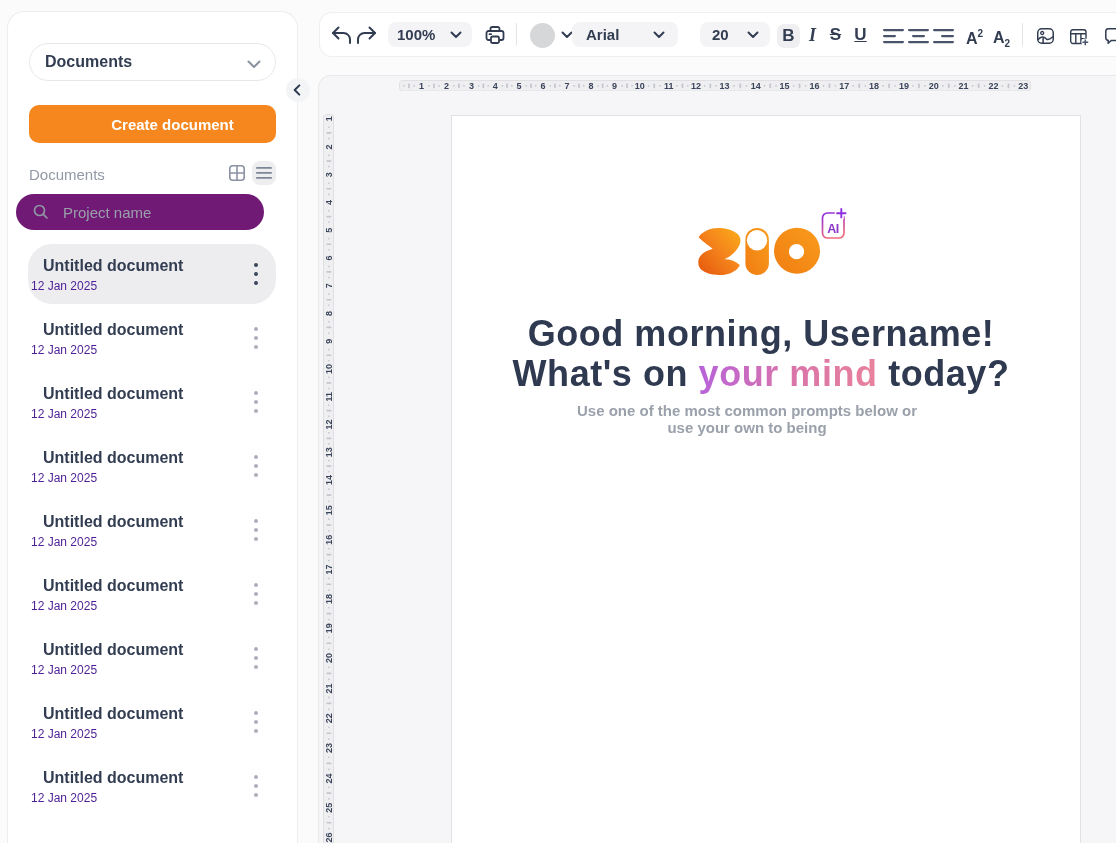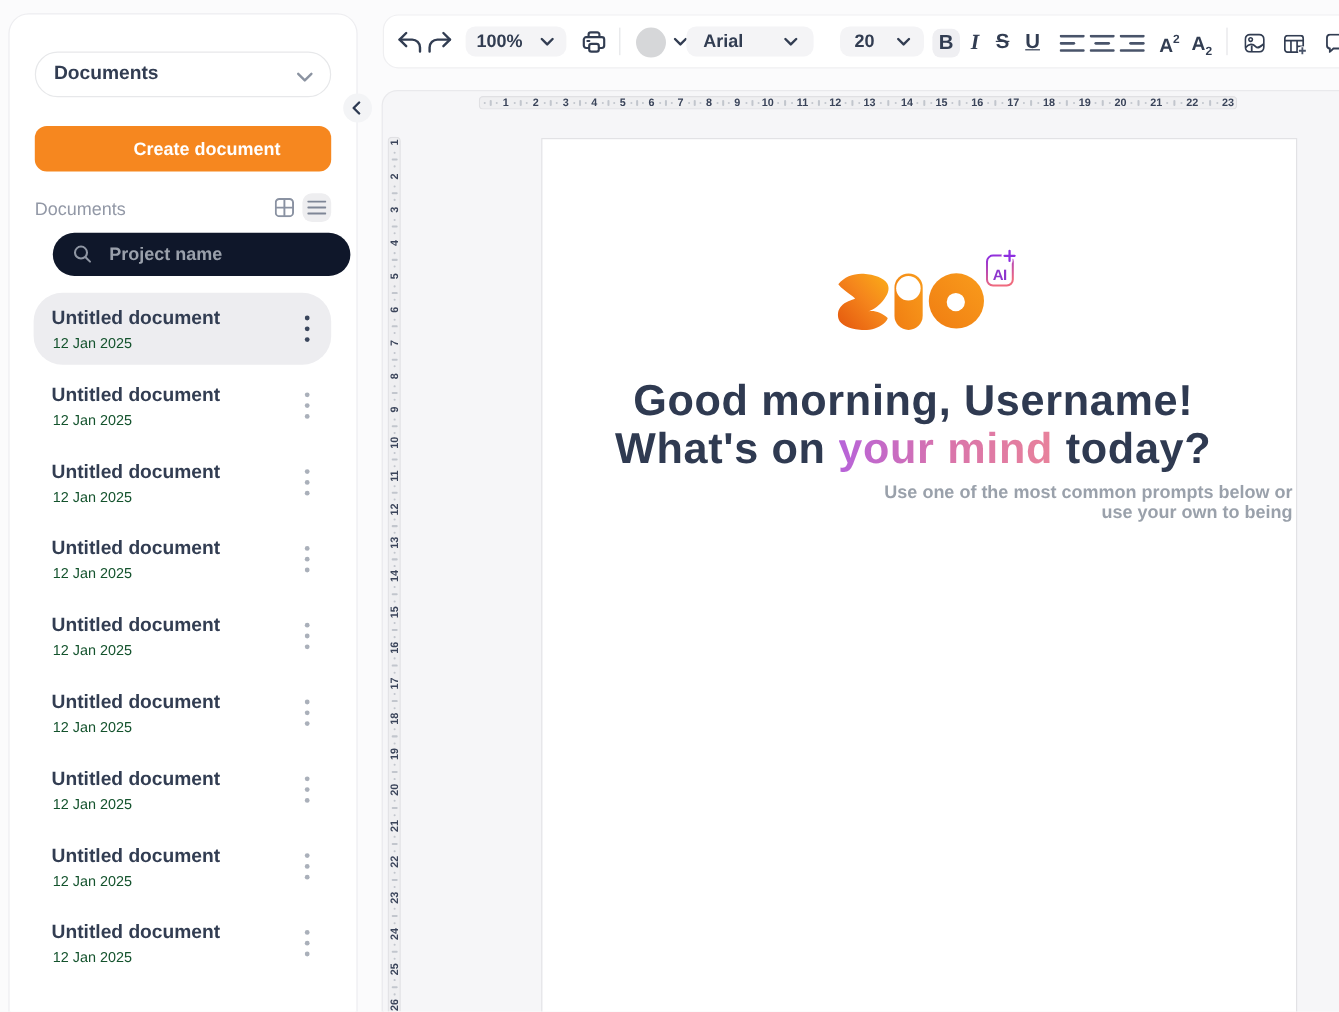--- a/index.html
+++ b/index.html
@@ -16,28 +16,28 @@
 .select svg { position:absolute; right:14px; top:16px; }
 .create { position:absolute; left:21px; top:93px; width:247px; height:38px;
   background:#f6871f; border:none; border-radius:10px; color:#fff;
   font-size:15px; font-weight:bold; font-family:"Liberation Sans", sans-serif;padding-left:40px; }
 .docrow { position:absolute; left:0; top:0; }
 .docrow .lbl { position:absolute; left:21px; top:154px; font-size:15px; color:#9298a6; }
 .docrow .gic { position:absolute; left:221px; top:153px; }
 .docrow .lic { position:absolute; left:244px; top:149px; width:24px; height:24px;
   background:#eeeef0; border-radius:8px; }
 .docrow .lic svg { position:absolute; left:4px; top:6px; }
-.search { position:absolute; left:36px; top:182px; width:248px; height:36px;
-  background:#0f172a; border-radius:18px;font-weight:bold; }
+.search { position:absolute; left:8px; top:182px; width:248px; height:36px;
+  background:#701a75; border-radius:18px; }
 .search svg { position:absolute; left:17px; top:10px; }
 .search .ph { position:absolute; left:47px; top:10px; font-size:15px; color:#9aa0ab; }
 .item { position:absolute; left:20px; width:248px; height:60px; border-radius:24px; }
 .item.sel { background:#ededf0; }
 .item .ttl { position:absolute; left:15px; top:13px; font-size:16px; font-weight:bold; color:#323d52; }
-.item .dte { position:absolute; left:16px; top:35px; font-size:12px; color:#14532d; }
+.item .dte { position:absolute; left:3px; top:35px; font-size:12px; color:#4c1d95; }
 .item .dots { position:absolute; right:17px; top:17px; }
 .collapse { position:absolute; left:285.5px; top:78px; width:24px; height:24px;
   background:#f3f4f6; border-radius:50%; z-index:5; }
 .collapse svg { position:absolute; left:7px; top:6px; width:8px; height:12px; }
 
 
 .toolbar { position:absolute; left:320px; top:13px; width:810px; height:43px;
   background:#fff; border-radius:12px; box-shadow:0 0 0 1px #efeff1; }
 .tb { position:absolute; }
 .chip { position:absolute; top:9px; height:25px; background:#f4f4f6; border-radius:8px;
@@ -53,21 +53,21 @@
   background:#f6f6f8; border-radius:12px 0 0 0; box-shadow:0 0 0 1px #e9e9ec; }
 .hruler { position:absolute; left:399px; top:79.5px; }
 .vruler { position:absolute; left:323px; top:114.3px; }
 .page { position:absolute; left:450.5px; top:114.5px; width:630.8px; height:730px;
   background:#fff; border:1px solid #e2e2e5; }
 .logo { position:absolute; left:694px; top:206px; }
 h1 { position:absolute; left:446px; top:314px; width:630px; text-align:center;
   font-size:36px; line-height:40px; font-weight:bold; color:#2f3a51; letter-spacing:0.55px; }
 h1 .grad { background:linear-gradient(90deg,#b763d9,#d974ab,#e8829b);
   -webkit-background-clip:text; background-clip:text; color:transparent; }
-.sub { position:absolute; left:447px; top:402px; width:630px; text-align:right;
+.sub { position:absolute; left:432px; top:402px; width:630px; text-align:center;
   font-size:15px; line-height:17px; font-weight:bold; color:#9aa1ab; }
 </style>
 </head>
 <body>
 
 <div class="content"></div>
 <svg class="hruler" width="632" height="11.5" viewBox="0 0 632 11.5">
     <rect x="0.5" y="0.5" width="631" height="10.5" rx="3" fill="#efeff1" stroke="#e0e0e3" stroke-width="1"></rect>
     <rect x="4.1" y="5" width="1.7" height="1.7" rx="0.8" fill="#c2c6cd"></rect>
     <rect x="9.1" y="3.4" width="1.7" height="5" rx="0.8" fill="#c2c6cd"></rect>

